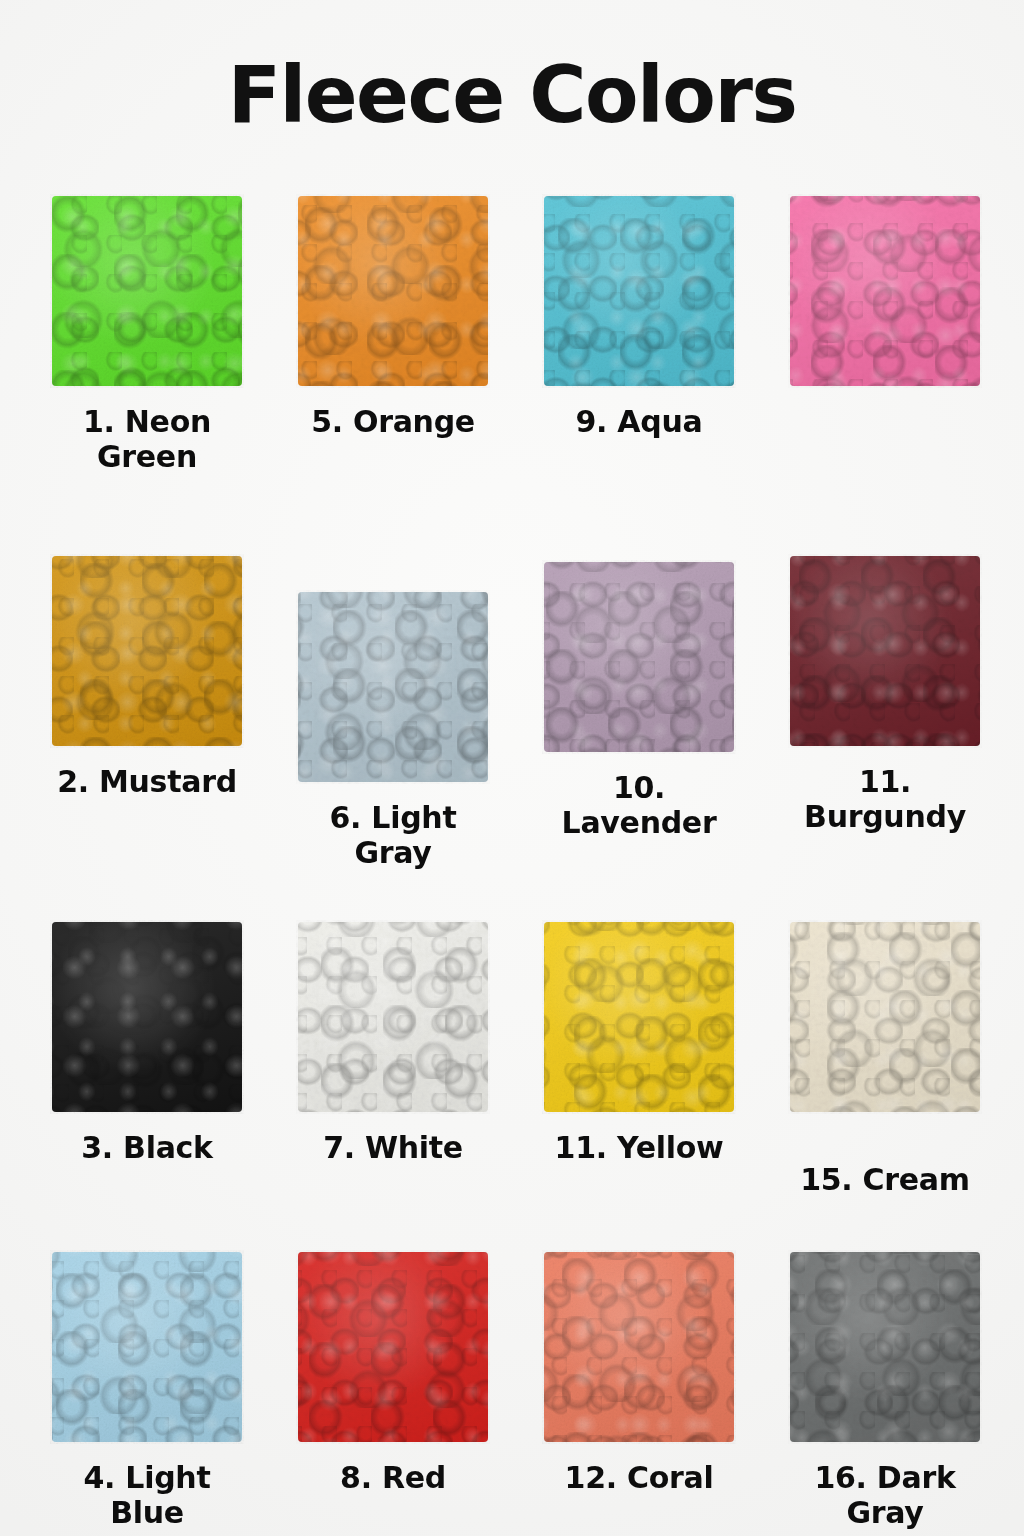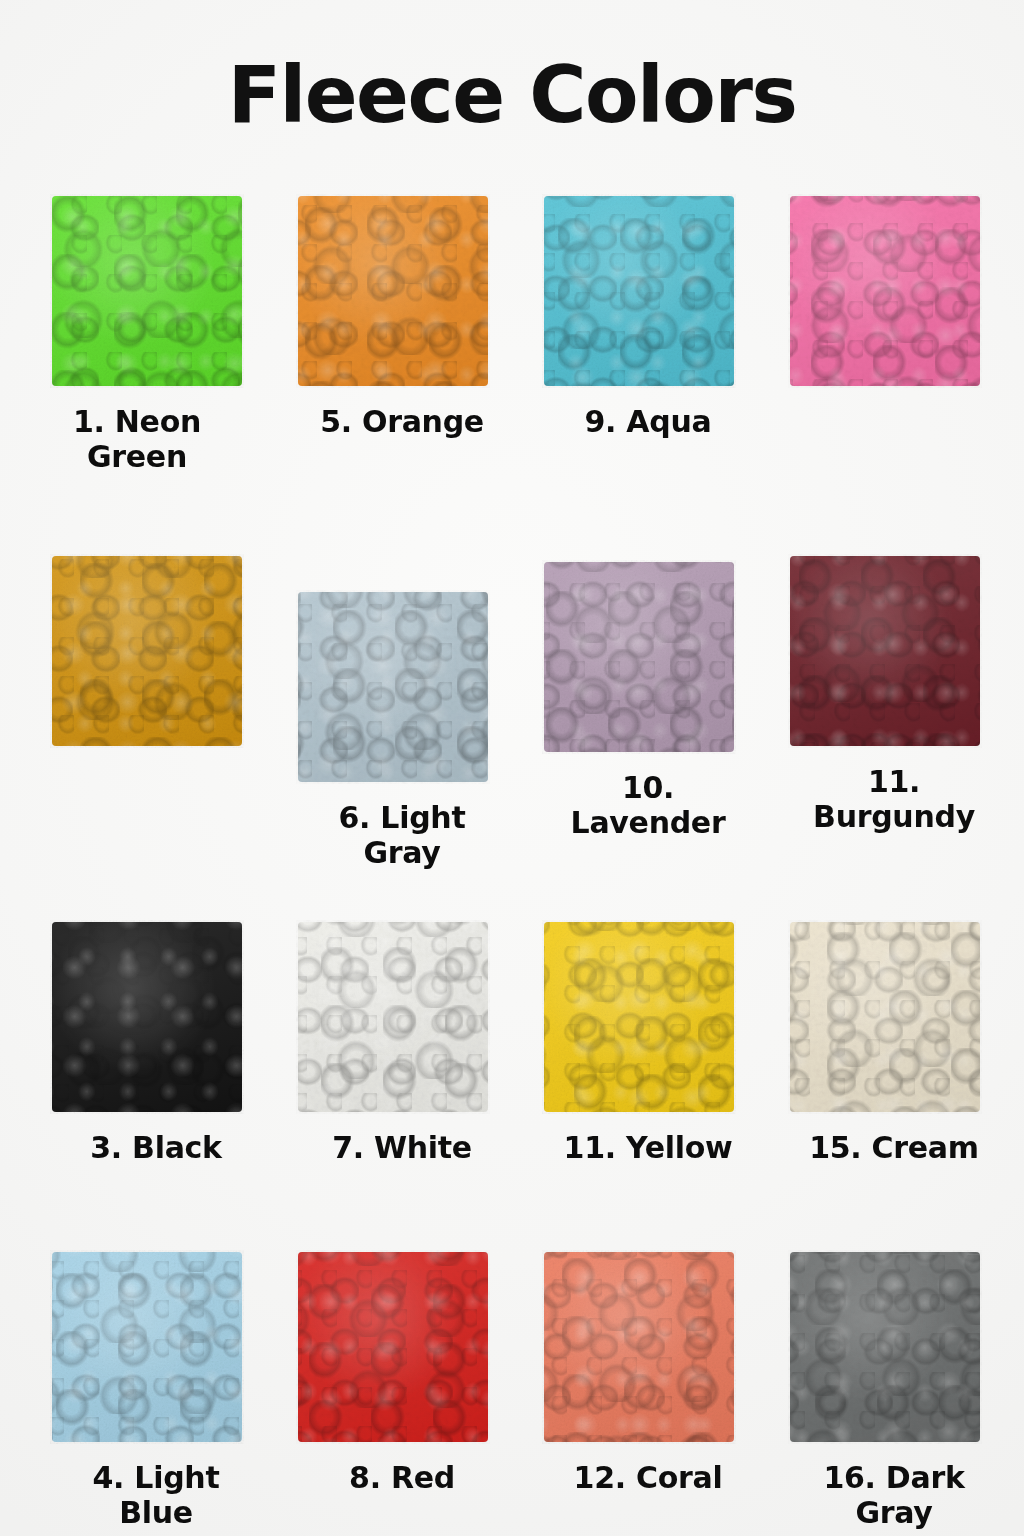--- a/index.html
+++ b/index.html
@@ -53,20 +53,21 @@
     display: grid;
     grid-template-columns: repeat(4, 190px);
     grid-column-gap: 56px;
     grid-row-gap: 0px;
   }
 
   .cell {
     width: 190px;
     display: flex;
     flex-direction: column;
+    align-items: center;
   }
 
   .swatch-wrap {
     position: relative;
     width: 190px;
     height: 190px;
   }
 
   
   .swatch {
@@ -243,20 +244,21 @@
             <div class="pile" style="background-position: 28px 7px, 21px 20px, 12px 22px, 22px 3px;"></div>
             <div class="pile2" style="background-position: 1px 28px, 2px 2px;"></div>
             <div class="noise">
               <svg viewBox="0 0 190 190" preserveAspectRatio="none">
                 <rect width="190" height="190" filter="url(#fleeceNoise)" opacity="0.5"></rect>
               </svg>
             </div>
             <div class="shade"></div>
           </div>
         </div>
+        <div class="label">2. Mustard</div>
       </div>
       <div class="cell" style="height: 330px; margin-top: 36px;">
         <div class="swatch-wrap">
           <div class="swatch">
             <div class="fuzz" style="background: rgb(192, 209, 218);"></div>
             <div class="base" style="background: rgb(179, 198, 208);"></div>
             <div class="pile" style="background-position: 35px 18px, 3px 25px, 15px 16px, 14px 12px;"></div>
             <div class="pile2" style="background-position: 10px 4px, 17px 15px;"></div>
             <div class="noise">
               <svg viewBox="0 0 190 190" preserveAspectRatio="none">
@@ -346,21 +348,21 @@
             <div class="noise">
               <svg viewBox="0 0 190 190" preserveAspectRatio="none">
                 <rect width="190" height="190" filter="url(#fleeceNoise)" opacity="0.5"></rect>
               </svg>
             </div>
             <div class="shade"></div>
           </div>
         </div>
         <div class="label">11. Yellow</div>
       </div>
-      <div class="cell" style="height: 330px;">
+      <div class="cell" style="height: 330px; gap: 32px;">
         <div class="swatch-wrap">
           <div class="swatch">
             <div class="fuzz" style="background: rgb(241, 234, 216);"></div>
             <div class="base" style="background: rgb(237, 228, 206);"></div>
             <div class="pile" style="background-position: 37px 10px, 19px 26px, 33px 3px, 20px 0px;"></div>
             <div class="pile2" style="background-position: 29px 15px, 20px 18px;"></div>
             <div class="noise">
               <svg viewBox="0 0 190 190" preserveAspectRatio="none">
                 <rect width="190" height="190" filter="url(#fleeceNoiseB)" opacity="0.5"></rect>
               </svg>

